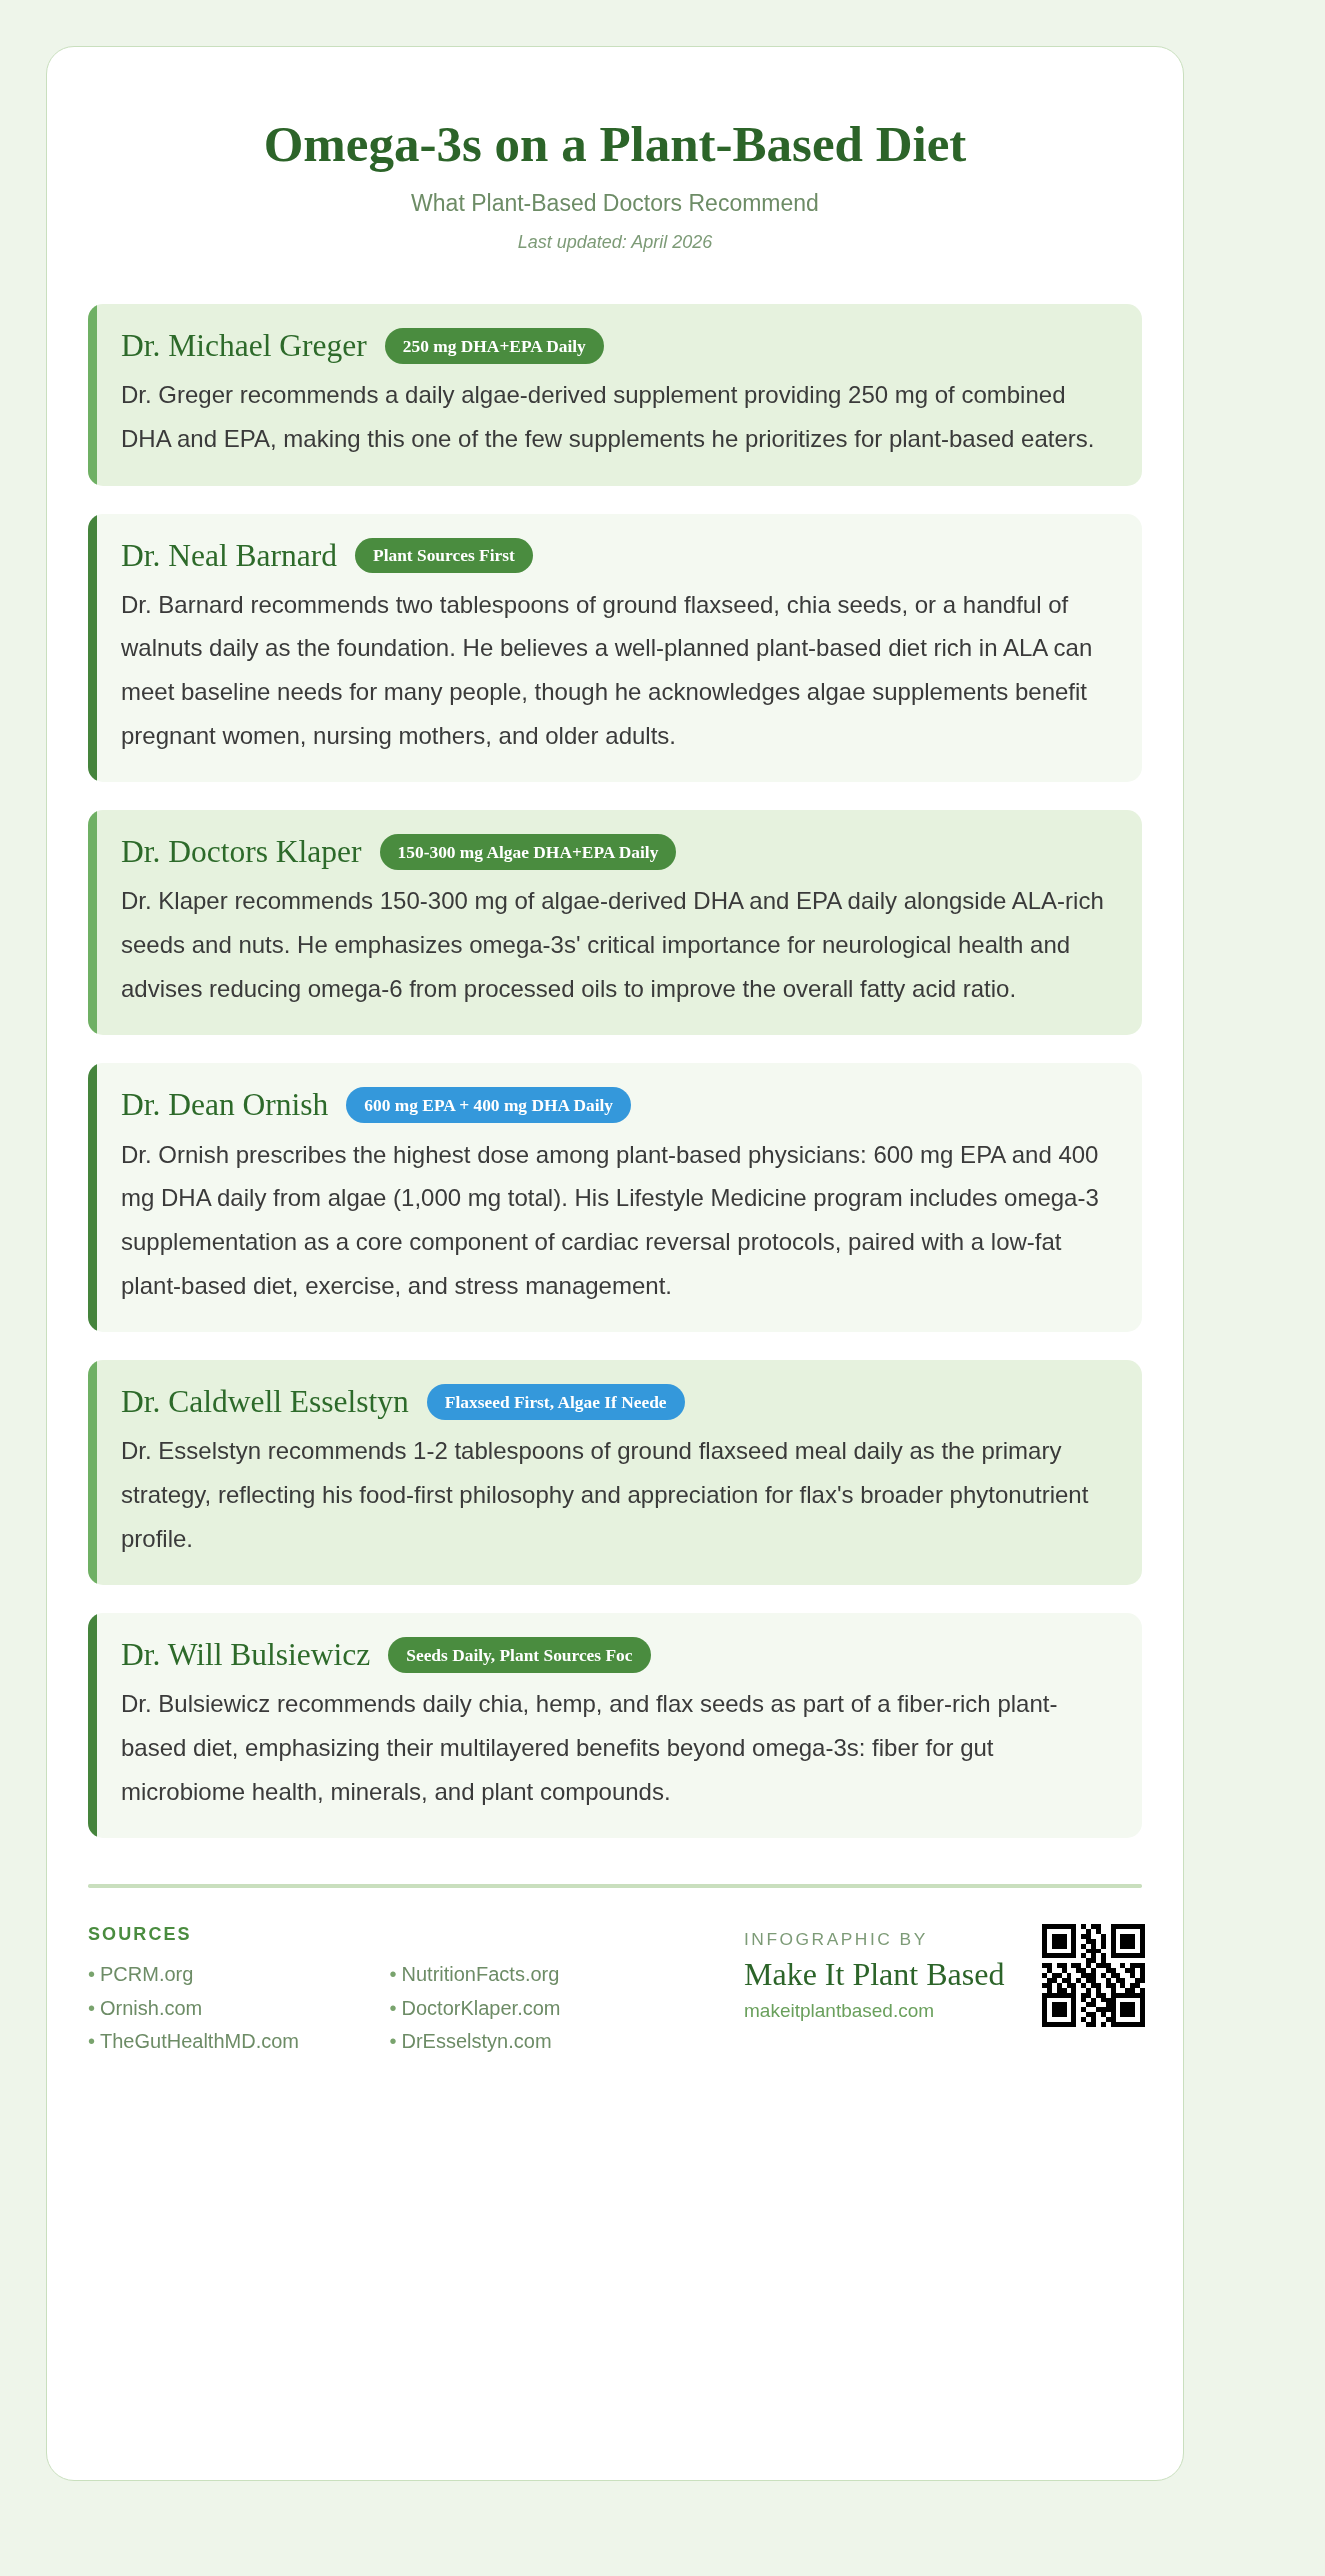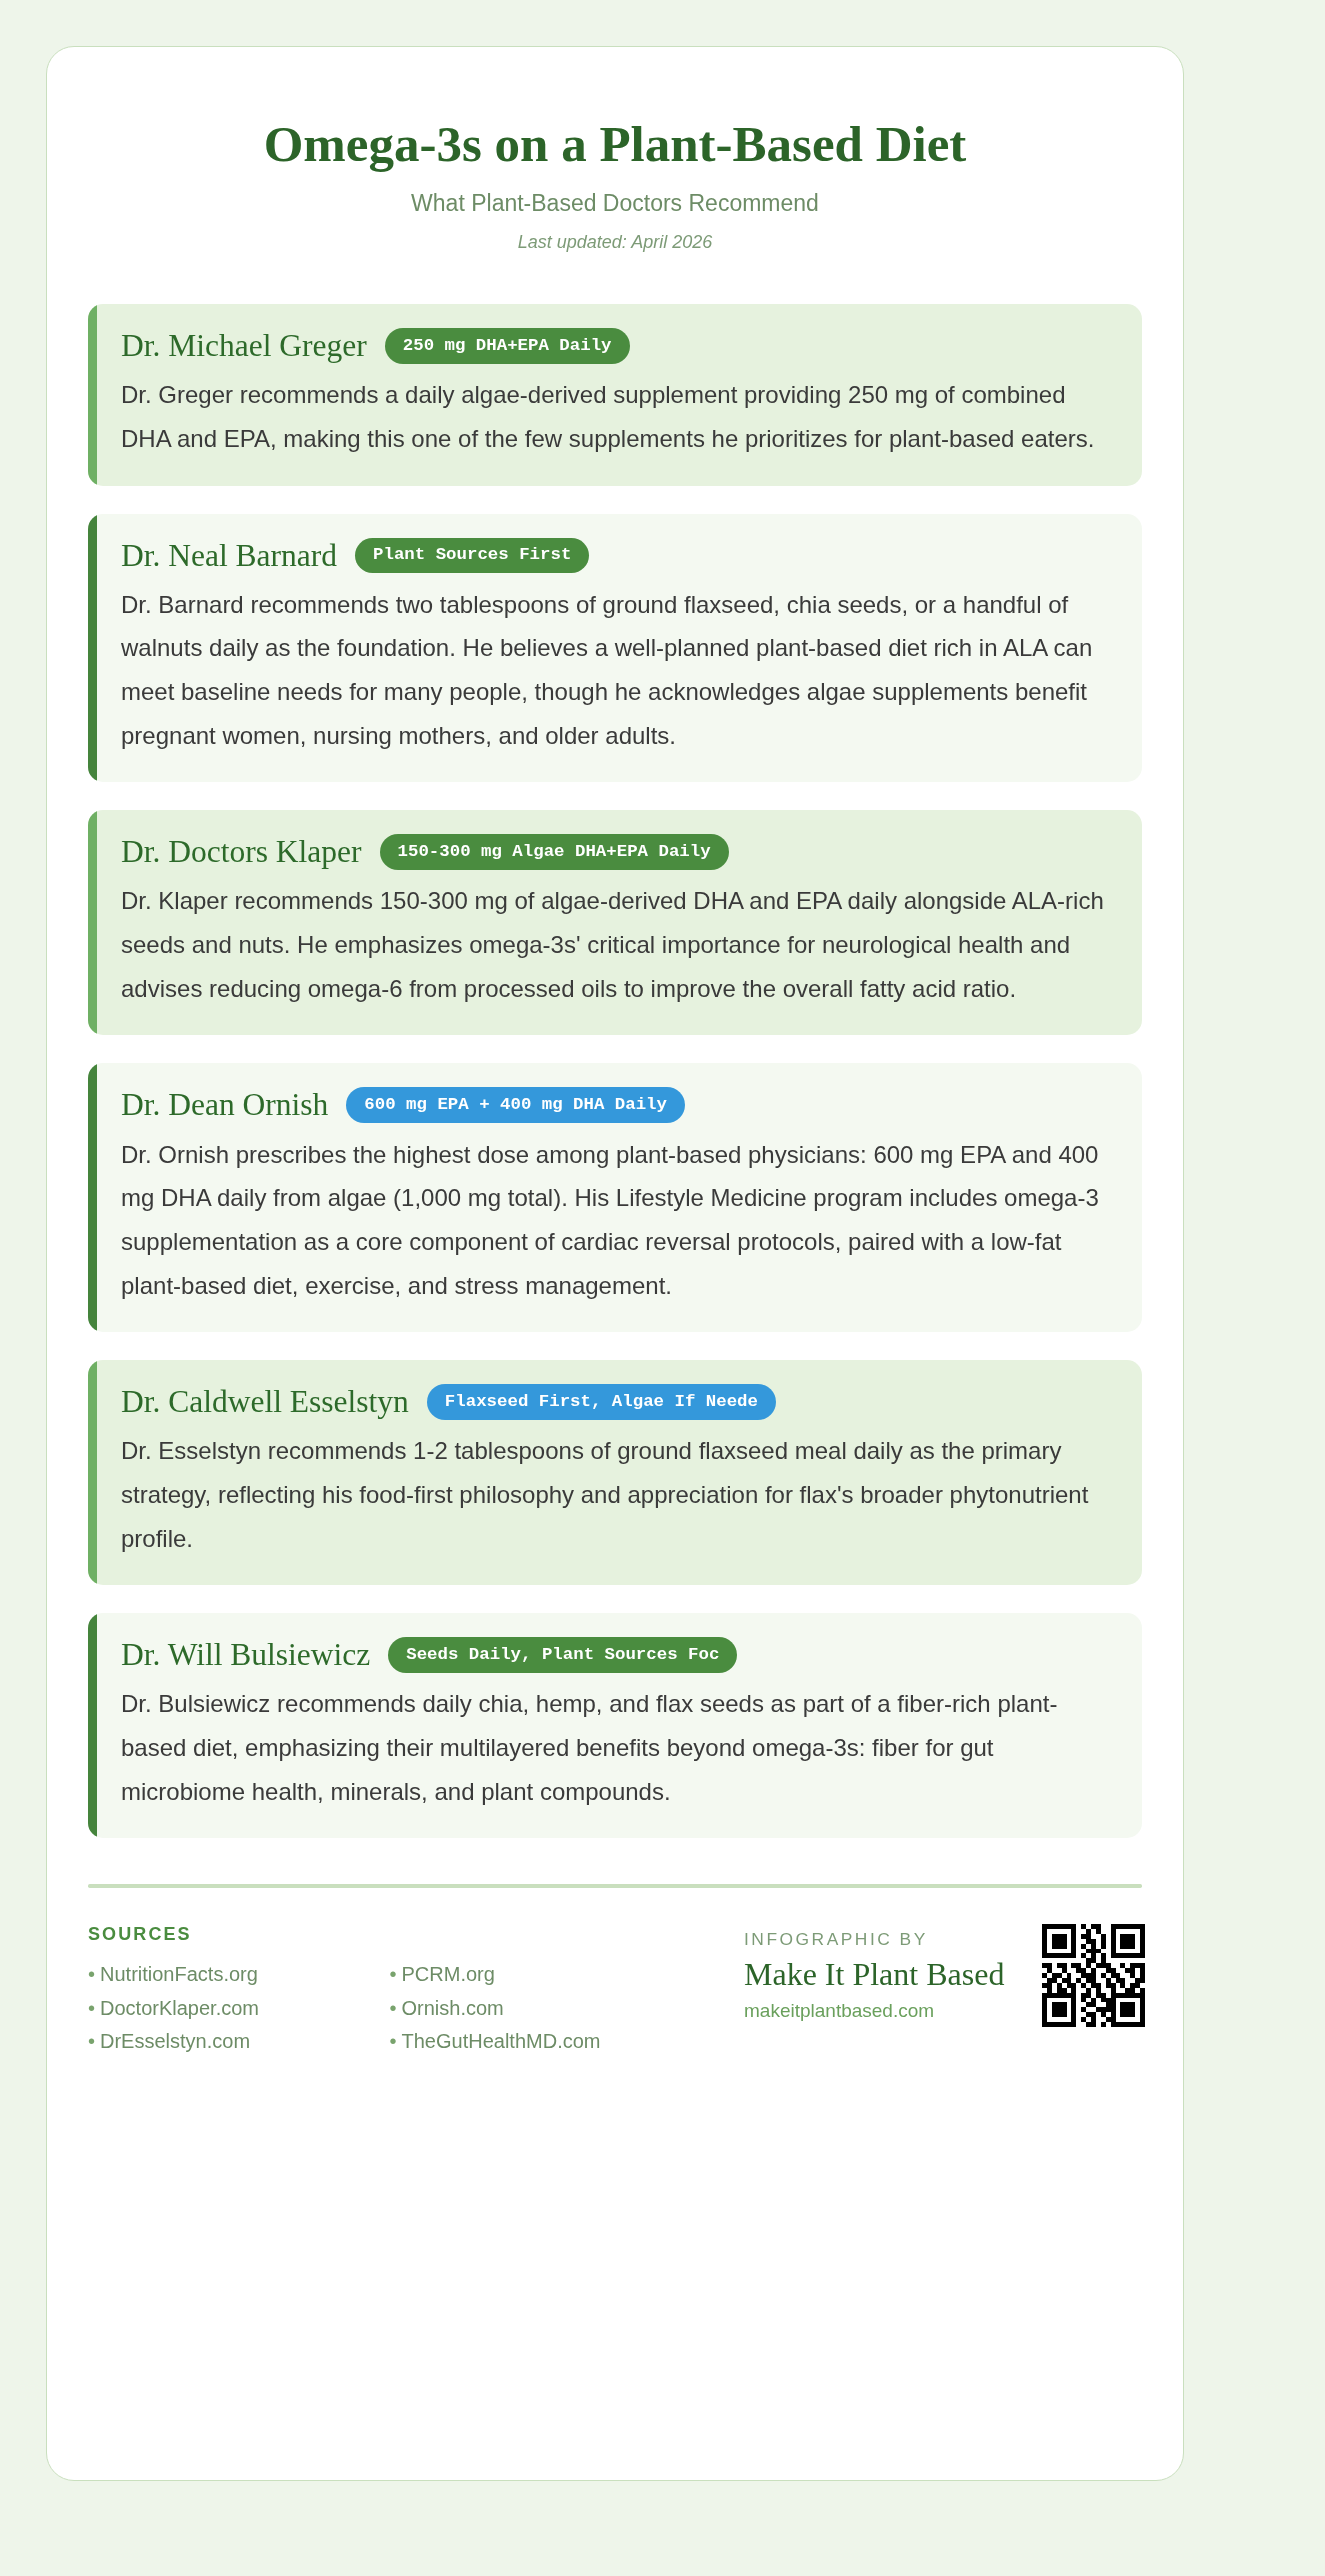--- a/index.html
+++ b/index.html
@@ -102,21 +102,21 @@
     font-weight: normal;
     color: #2d6a2a;
     white-space: nowrap;
     line-height: 1.2;
   }
   .badge {
     display: inline-block;
     max-width: 331px;
     overflow: hidden;
     white-space: nowrap;
-    font-family: Liberation Mono, monospace;
+    font-family: Liberation Serif, serif;
     font-weight: bold;
     font-size: 17.4px;
     color: #ffffff;
     padding: 7.5px 18px 8.3px 18px;
     border-radius: 21.5px;
     line-height: 1.15;
   }
   .badge.green { background: #4a8c3f; }
   .badge.blue  { background: #3498db; }
 
@@ -280,28 +280,28 @@
 
     </div>
 
     <div class="divider"></div>
 
     <div class="footer">
       <div class="sources">
         <div class="sources-title">SOURCES</div>
         <div class="sources-cols">
           <div class="sources-col">
+            <div class="source-item"><span class="bullet">•</span><span>PCRM.org</span></div>
+            <div class="source-item"><span class="bullet">•</span><span>Ornish.com</span></div>
+            <div class="source-item"><span class="bullet">•</span><span>TheGutHealthMD.com</span></div>
+          </div>
+          <div class="sources-col">
             <div class="source-item"><span class="bullet">•</span><span>NutritionFacts.org</span></div>
             <div class="source-item"><span class="bullet">•</span><span>DoctorKlaper.com</span></div>
             <div class="source-item"><span class="bullet">•</span><span>DrEsselstyn.com</span></div>
-          </div>
-          <div class="sources-col">
-            <div class="source-item"><span class="bullet">•</span><span>PCRM.org</span></div>
-            <div class="source-item"><span class="bullet">•</span><span>Ornish.com</span></div>
-            <div class="source-item"><span class="bullet">•</span><span>TheGutHealthMD.com</span></div>
           </div>
         </div>
       </div>
 
       <div class="vline"></div>
 
       <div class="brand">
         <div class="brand-text">
           <div class="brand-kicker">INFOGRAPHIC BY</div>
           <div class="brand-name">Make It Plant Based</div>

